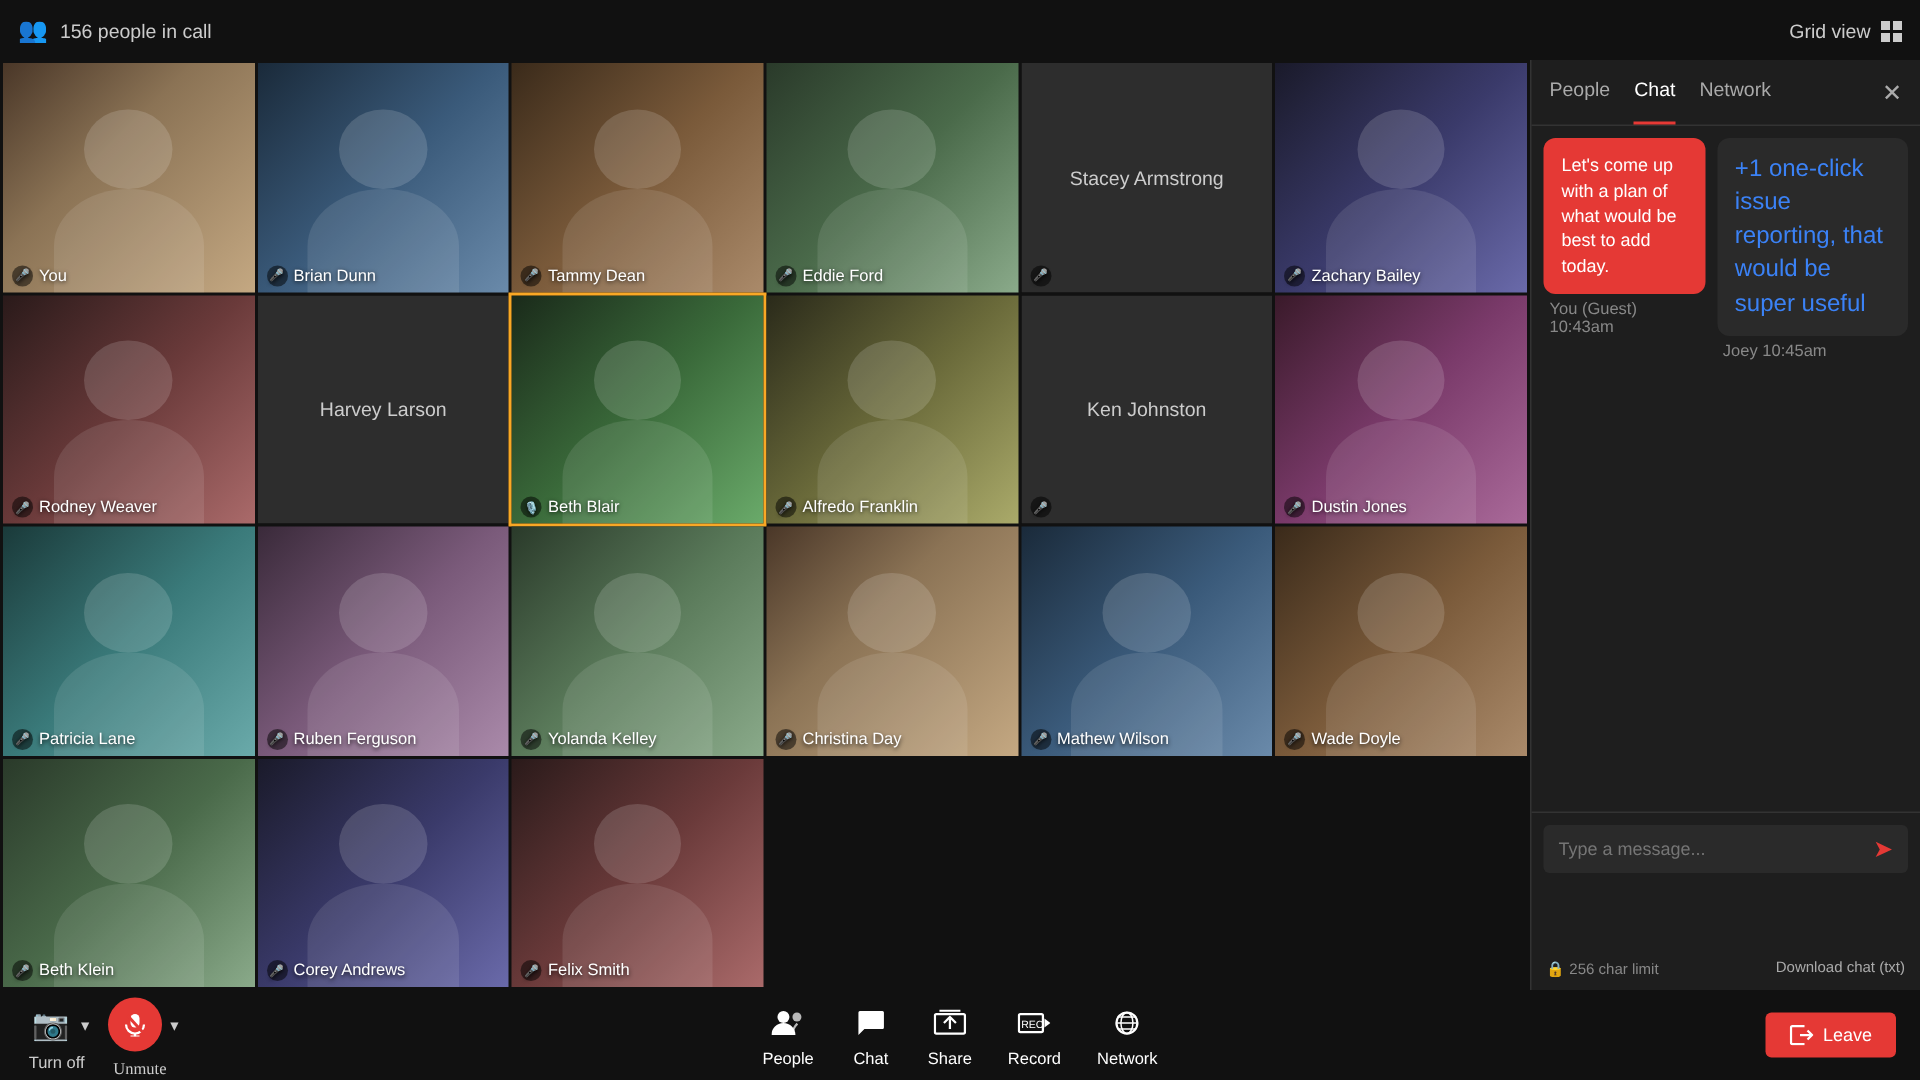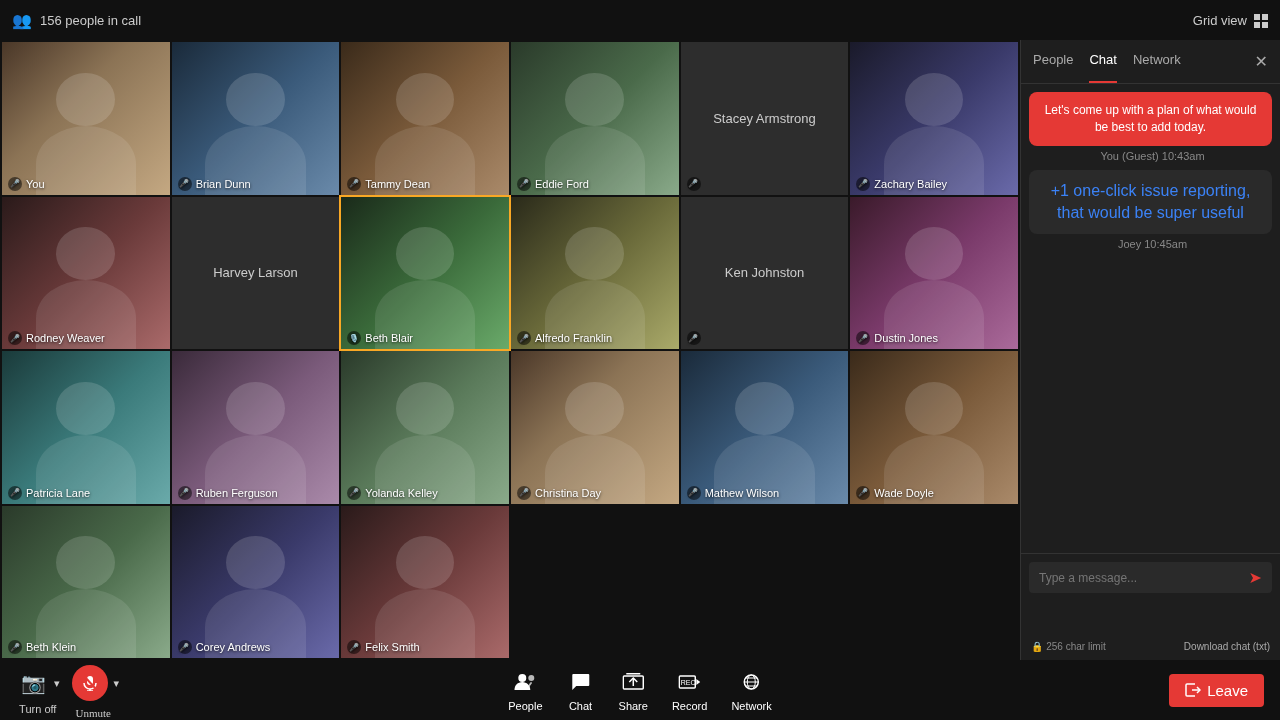--- a/index.html
+++ b/index.html
@@ -224,23 +224,22 @@
       background: none;
       border: none;
       color: #aaa;
     }
 
     .sidebar-content {
       flex: 1;
       overflow-y: auto;
       padding: 8px;
       display: flex;
-      flex-direction: column;
+      flex-direction: row;
       gap: 8px;
-      text-align: center;
     }
 
     .chat-message {
       display: flex;
       flex-direction: column;
       gap: 4px;
     }
 
     .chat-bubble {
       background: #e53935;
@@ -264,21 +263,21 @@
       border-radius: 8px;
       font-size: 16px;
       line-height: 1.4;
     }
 
     .chat-input-area {
       padding: 8px;
       border-top: 1px solid #333;
       display: flex;
       flex-direction: column;
-      gap: 12px;
+      gap: 22px;
     }
 
     .chat-input-row {
       display: flex;
       align-items: center;
       background: #2a2a2a;
       border-radius: 4px;
       padding: 6px 10px;
       gap: 8px;
     }
@@ -373,21 +372,21 @@
       display: flex;
       align-items: center;
     }
 
     .leave-btn {
       background: #e53935;
       color: #fff;
       border: none;
       border-radius: 4px;
       padding: 8px 16px;
-      font-size: 15px;
+      font-size: 12px;
       cursor: pointer;
       display: flex;
       align-items: center;
       gap: 6px;
     }
 
     .chevron-btn {
       background: none;
       border: none;
       color: #ccc;

